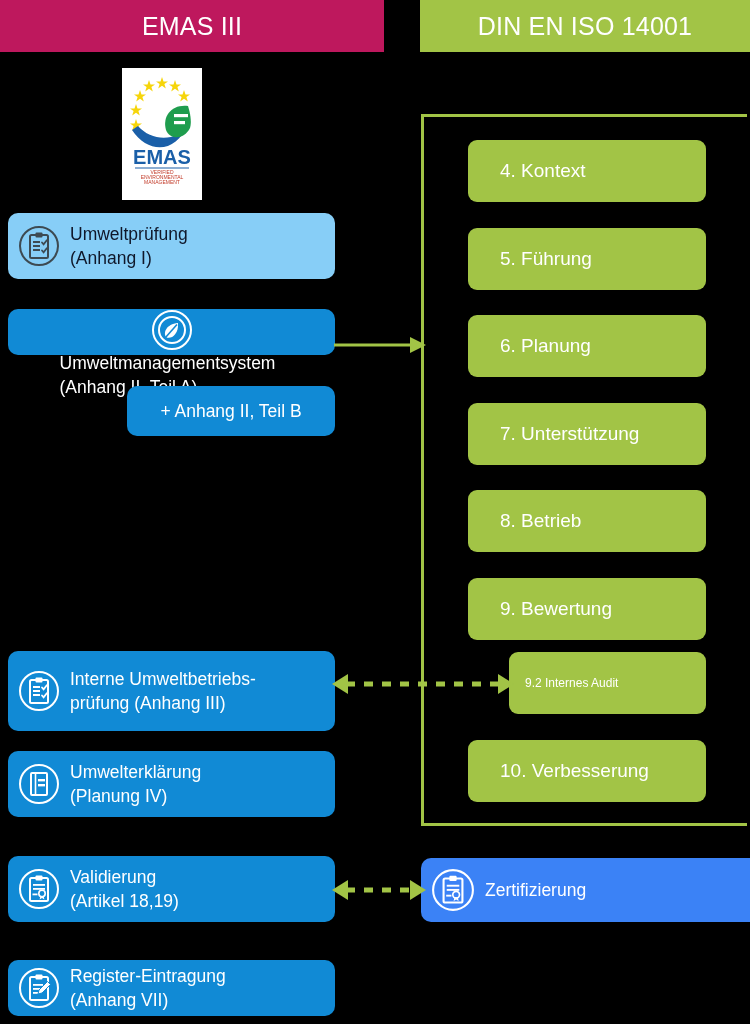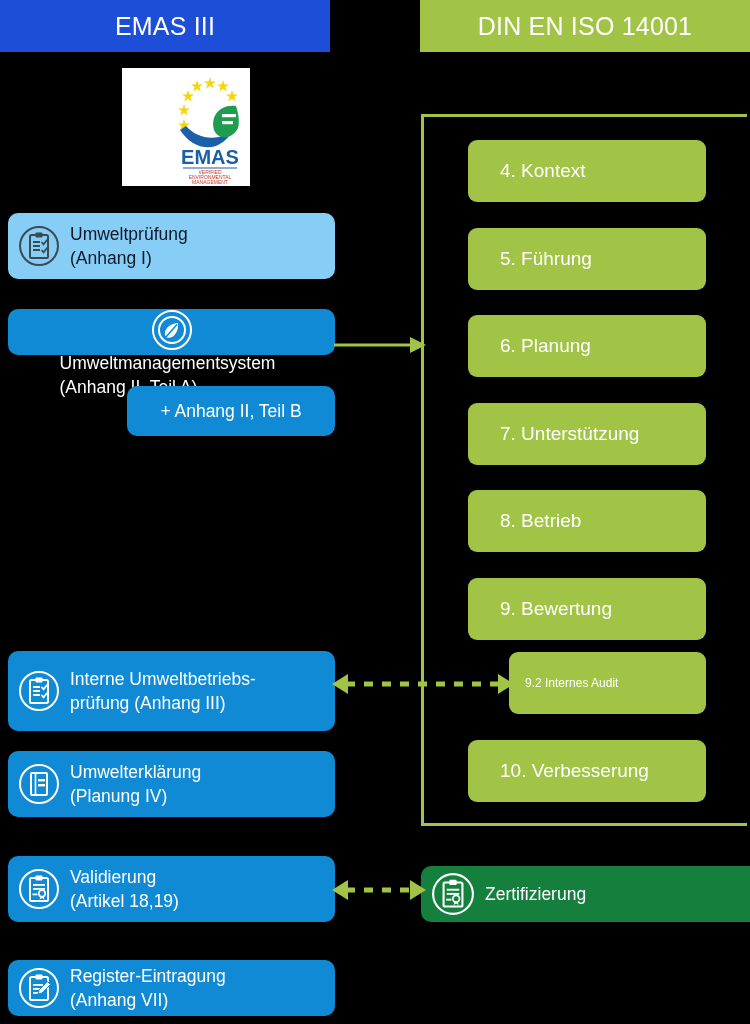--- a/index.html
+++ b/index.html
@@ -28,35 +28,34 @@
     position: absolute;
     height: 52px;
     display: flex;
     align-items: center;
     justify-content: center;
     color: #ffffff;
     font-size: 25px;
     letter-spacing: 0.2px;
   }
   #header-emas {
-    left: 0; top: 0; width: 330px;
-    background: #1d4ed8;
+    left: 0; top: 0; width: 384px;
+    background: #be185d;
   }
   #header-iso {
     left: 420px; top: 0; width: 330px;
     background: #a2c446;
   }
 
   
   #emas-logo {
     position: absolute;
     left: 122px; top: 68px;
-    width: 80px; height: 118px;
+    width: 80px; height: 132px;
     background: #ffffff;
-    padding-left: 48px;
   }
   #emas-logo svg { display: block; }
 
   
   .blue-box {
     position: absolute;
     left: 8px;
     width: 327px;
     border-radius: 10px;
     background: #118ad5;
@@ -131,27 +130,26 @@
   #green-6  { top: 315px; }
   #green-7  { top: 403px; }
   #green-8  { top: 490px; }
   #green-9  { top: 578px; }
   #green-92 { top: 652px; left: 509px; width: 197px; font-size: 12px; padding-left: 16px; }
   #green-10 { top: 740px; }
 
   #box-zertifizierung {
     position: absolute;
     left: 421px; top: 858px;
-    width: 329px; height: 56px;
+    width: 329px; height: 64px;
     border-radius: 10px 0 0 10px;
-    background: #15803d;
+    background: #3b82f6;
     display: flex;
     align-items: center;
     box-sizing: border-box;
-    margin-top: 8px;
   }
   #box-zertifizierung .icon-wrap {
     width: 64px; min-width: 64px;
     display: flex; align-items: center; justify-content: center;
   }
   #box-zertifizierung .label {
     color: #ffffff;
     font-size: 17.5px;
   }
 

